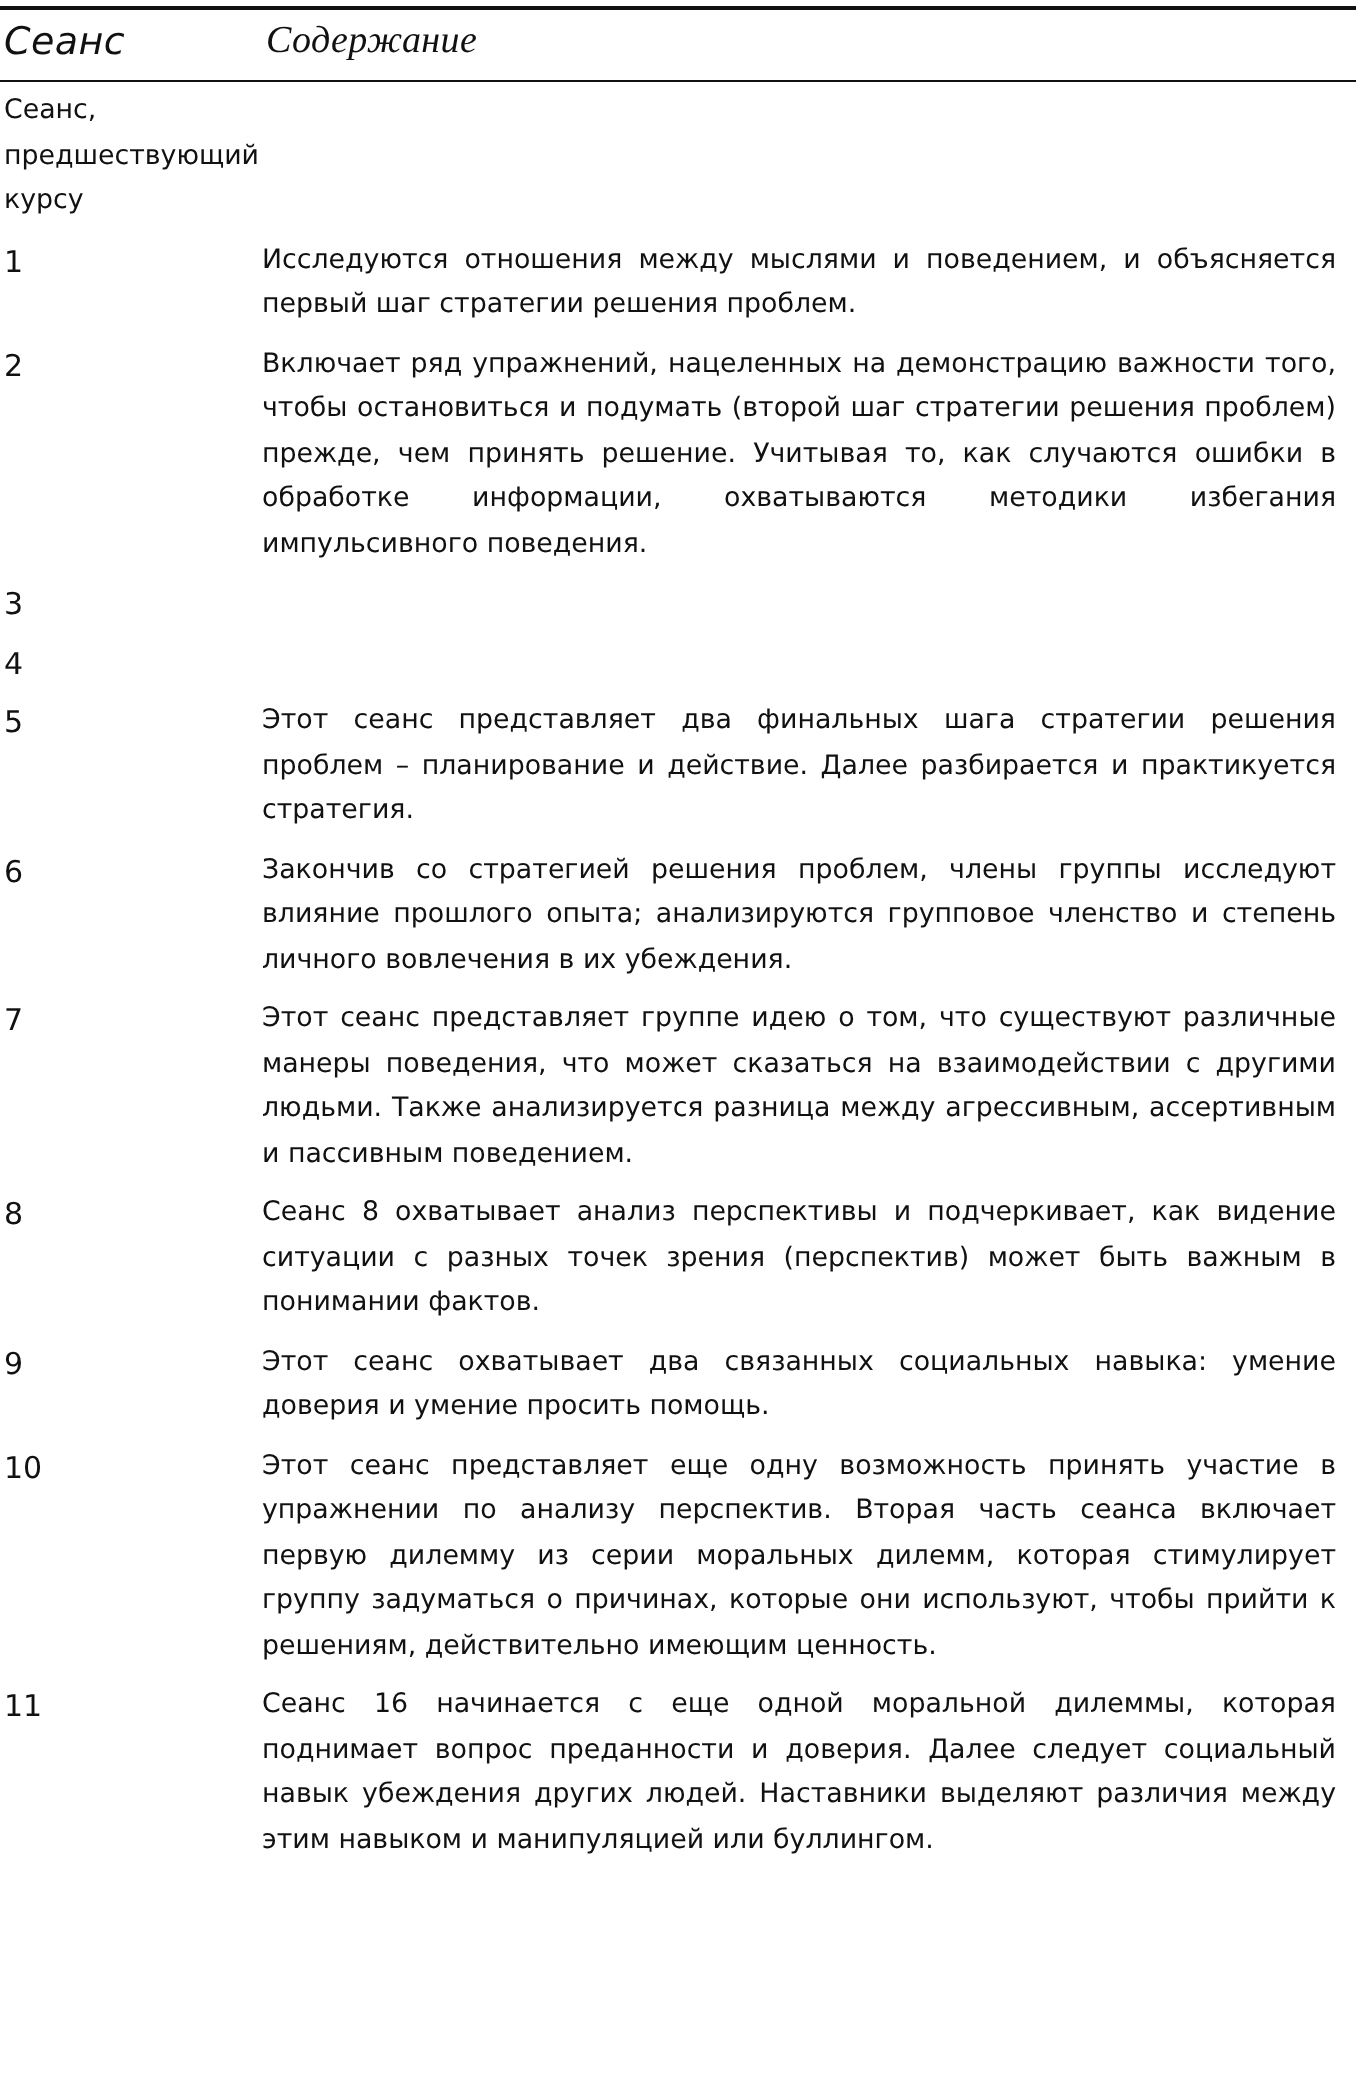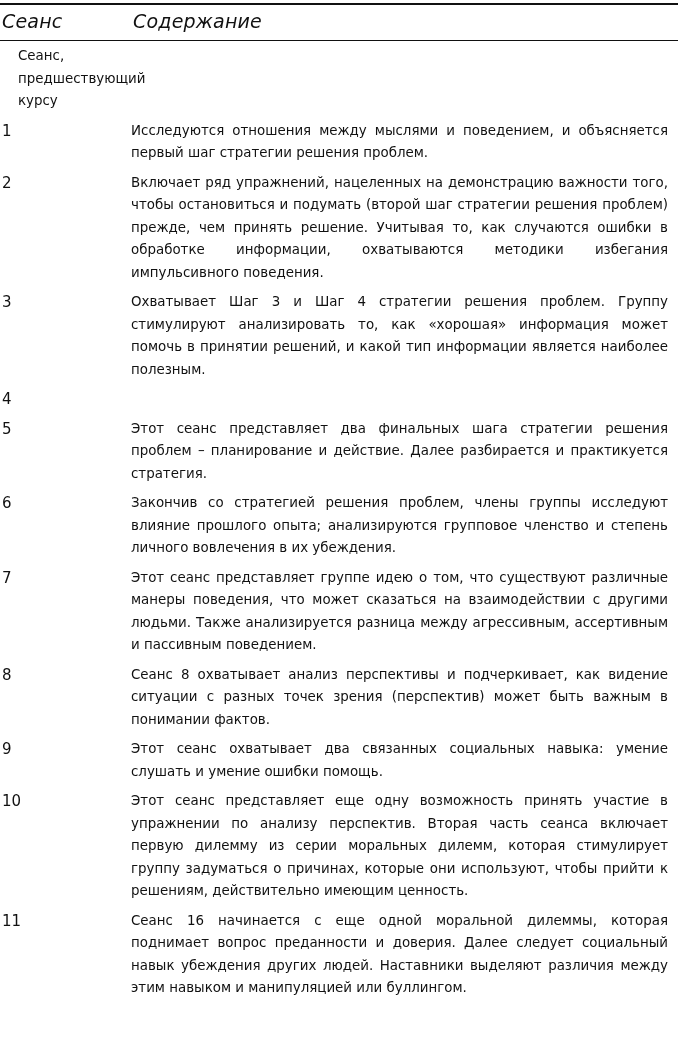--- a/index.html
+++ b/index.html
@@ -33,21 +33,21 @@
       text-align: right;
     }
     .header span {
       position: absolute;
       top: 2px;
       font-style: italic;
       font-size: 19px;
       letter-spacing: 0.2px;
     }
     .h-session { left: 2px; }
-    .h-content { left: 133px; }
+    .h-content { left: 133px; font-family: Liberation Serif, serif; }
     .rows {
       position: absolute;
       left: 0;
       top: 42px;
       width: 678px;
     }
     .row {
       display: flex;
       align-items: flex-start;
       font-size: 13.4px;
@@ -63,21 +63,21 @@
     }
     .row .num.small {
       font-size: 13.4px;
       padding-right: 14px;
     }
     .row .txt {
       flex: 1 1 auto;
       text-align: justify;
       padding-right: 10px;
     }
-    .row.first { margin-top: 3px; margin-left: 16px; }
+    .row.first { margin-top: 3px; }
     .row.first .num { line-height: 22.5px; }
   </style>
 </head>
 <body>
 
 <div class="top-rule"></div>
 
 <div class="header">
   <span class="h-session">Сеанс</span>
   <span class="h-content">Содержание</span>
@@ -90,21 +90,20 @@
   <div class="row">
     <div class="num">1</div>
     <div class="txt">Исследуются отношения между мыслями и поведением, и объясняется первый шаг стратегии решения проблем.</div>
   </div>
   <div class="row">
     <div class="num">2</div>
     <div class="txt">Включает ряд упражнений, нацеленных на демонстрацию важности того, чтобы остановиться и подумать (второй шаг стратегии решения проблем) прежде, чем принять решение. Учитывая то, как случаются ошибки в обработке информации, охватываются методики избегания импульсивного поведения.</div>
   </div>
   <div class="row">
     <div class="num">3</div>
-    <div class="txt">Охватывает Шаг 3 и Шаг 4 стратегии решения проблем. Группу стимулируют анализировать то, как «хорошая» информация может помочь в принятии решений, и какой тип информации является наиболее полезным.</div>
   </div>
   <div class="row">
     <div class="num">4</div>
   </div>
   <div class="row">
     <div class="num">5</div>
     <div class="txt">Этот сеанс представляет два финальных шага стратегии решения проблем – планирование и действие. Далее разбирается и практикуется стратегия.</div>
   </div>
   <div class="row">
     <div class="num">6</div>
@@ -113,21 +112,21 @@
   <div class="row">
     <div class="num">7</div>
     <div class="txt">Этот сеанс представляет группе идею о том, что существуют различные манеры поведения, что может сказаться на взаимодействии с другими людьми. Также анализируется разница между агрессивным, ассертивным и пассивным поведением.</div>
   </div>
   <div class="row">
     <div class="num">8</div>
     <div class="txt">Сеанс 8 охватывает анализ перспективы и подчеркивает, как видение ситуации с разных точек зрения (перспектив) может быть важным в понимании фактов.</div>
   </div>
   <div class="row">
     <div class="num">9</div>
-    <div class="txt">Этот сеанс охватывает два связанных социальных навыка: умение слушать и умение ошибки помощь.</div>
+    <div class="txt">Этот сеанс охватывает два связанных социальных навыка: умение доверия и умение просить помощь.</div>
   </div>
   <div class="row">
     <div class="num">10</div>
     <div class="txt">Этот сеанс представляет еще одну возможность принять участие в упражнении по анализу перспектив. Вторая часть сеанса включает первую дилемму из серии моральных дилемм, которая стимулирует группу задуматься о причинах, которые они используют, чтобы прийти к решениям, действительно имеющим ценность.</div>
   </div>
   <div class="row">
     <div class="num">11</div>
     <div class="txt">Сеанс 16 начинается с еще одной моральной дилеммы, которая поднимает вопрос преданности и доверия. Далее следует социальный навык убеждения других людей. Наставники выделяют различия между этим навыком и манипуляцией или буллингом.</div>
   </div>
 </div>

